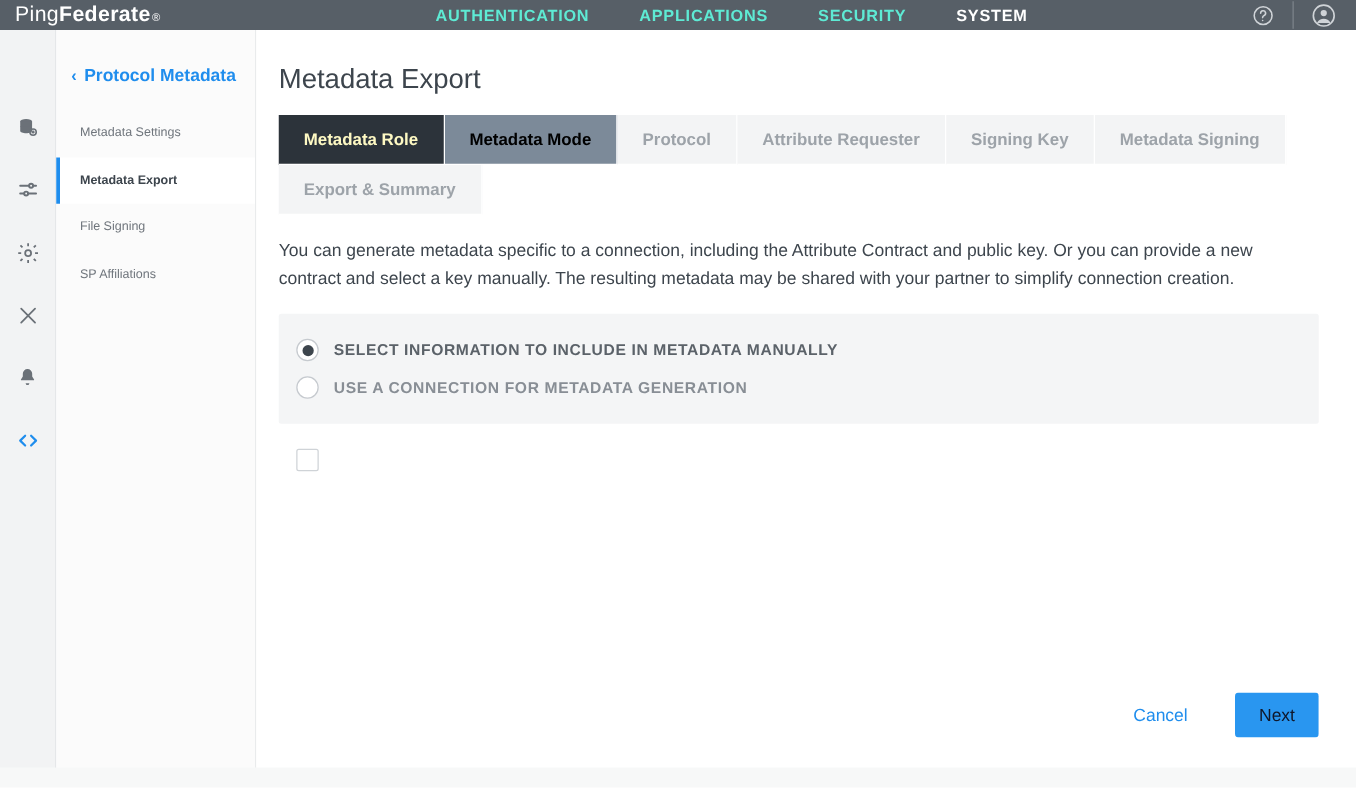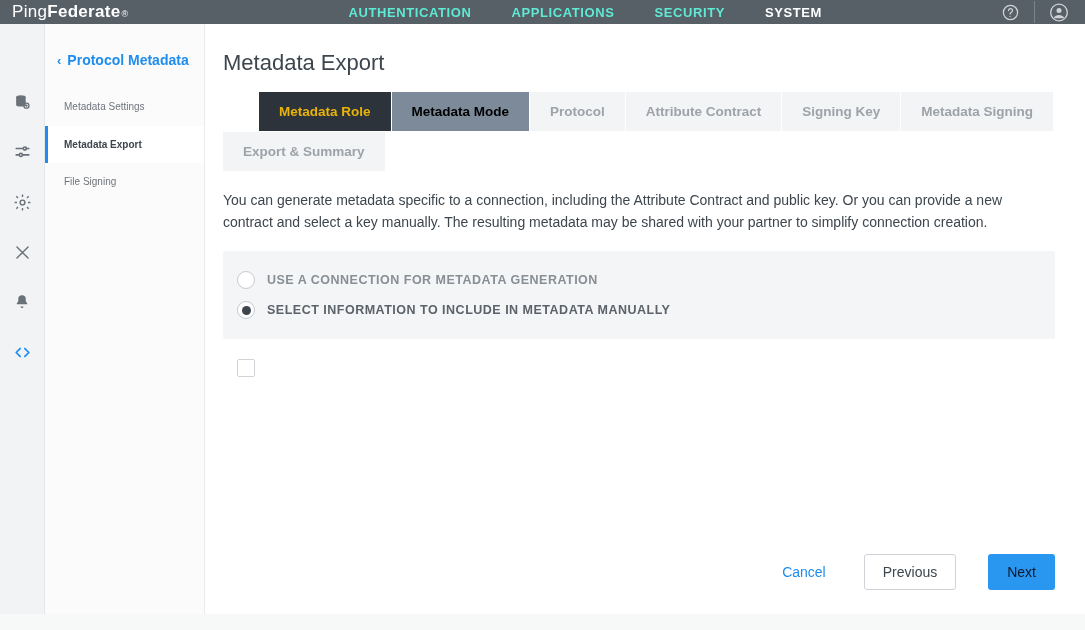--- a/index.html
+++ b/index.html
@@ -141,23 +141,22 @@
     font-size: 13.5px;
     font-weight: 600;
     color: #9da3a9;
     background: #f3f4f5;
     border-right: 1px solid #fff;
     border-bottom: 1px solid #fff;
     cursor: default;
   }
   .wtab.done {
     background: #2c333a;
-    color: #eab308;
-    cursor: pointer;
-    margin-left: 36px;
+    color: #fef9c3;
+    cursor: pointer;
   }
   .wtab.current {
     background: #7c8a99;
     color: #000000;
   }
   .desc {
     font-size: 14px;
     color: #3d454d;
     line-height: 1.55;
     margin-bottom: 18px;
@@ -314,51 +313,51 @@
   </div>
 
   <div class="sidebar">
     <div class="sidebar-back">
       <span class="chev">‹</span>
       <span>Protocol Metadata</span>
     </div>
     <div class="sidebar-item"><span>Metadata Settings</span></div>
     <div class="sidebar-item active"><span>Metadata Export</span></div>
     <div class="sidebar-item"><span>File Signing</span></div>
+    <div class="sidebar-item"><span>SP Affiliations</span></div>
   </div>
 
   <div class="main">
     <h1 class="page-title">Metadata Export</h1>
 
     <div class="wizard-tabs">
       <div class="wtab done">Metadata Role</div>
       <div class="wtab current">Metadata Mode</div>
       <div class="wtab">Protocol</div>
-      <div class="wtab">Attribute Contract</div>
+      <div class="wtab">Attribute Requester</div>
       <div class="wtab">Signing Key</div>
       <div class="wtab">Metadata Signing</div>
       <div class="wtab">Export &amp; Summary</div>
     </div>
 
     <p class="desc">You can generate metadata specific to a connection, including the Attribute Contract and public key. Or you can provide a new contract and select a key manually. The resulting metadata may be shared with your partner to simplify connection creation.</p>
 
     <div class="option-box">
+      <div class="radio-row">
+        <span class="radio checked"></span>
+        <span class="opt-label sel">SELECT INFORMATION TO INCLUDE IN METADATA MANUALLY</span>
+      </div>
       <div class="radio-row">
         <span class="radio"></span>
         <span class="opt-label">USE A CONNECTION FOR METADATA GENERATION</span>
       </div>
-      <div class="radio-row">
-        <span class="radio checked"></span>
-        <span class="opt-label sel">SELECT INFORMATION TO INCLUDE IN METADATA MANUALLY</span>
-      </div>
     </div>
 
     <div class="check-row">
       <span class="checkbox"></span>
     </div>
 
     <div class="footer">
       <button class="link-btn">Cancel</button>
-      <button class="btn secondary">Previous</button>
       <button class="btn primary">Next</button>
     </div>
   </div>
 </div>
 
 </body></html>

